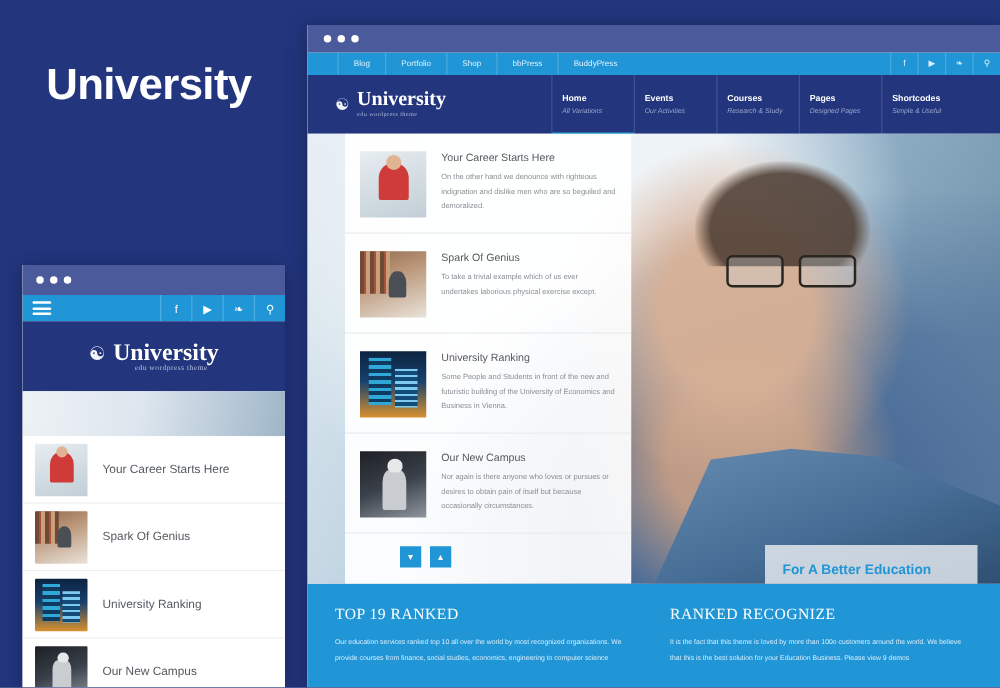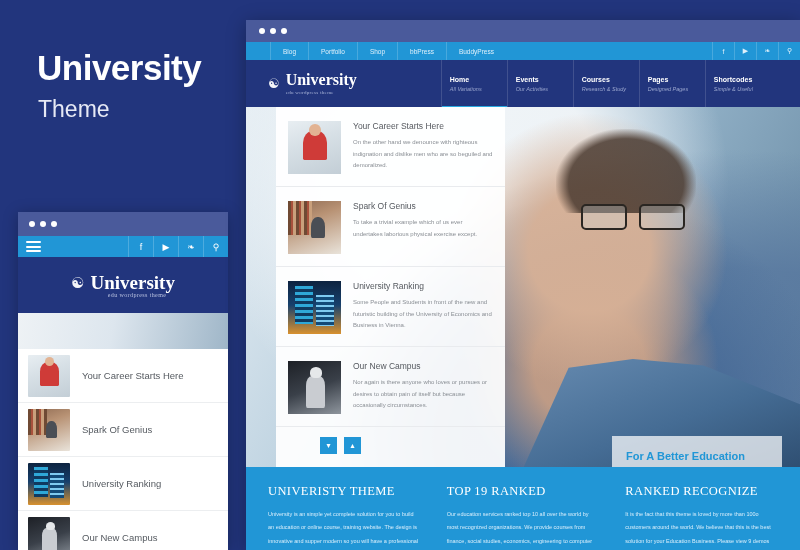--- a/index.html
+++ b/index.html
@@ -158,21 +158,20 @@
   .laurel { font-size: 13px; color: #ffffff; opacity: .95; }
   .laurel.sm { font-size: 15px; }
 </style>
 </head>
 <body>
 
 <div class="stage">
 
   <div class="promo">
     <div class="promo-title">University</div>
-    <div class="promo-sub">Theme</div>
 
     <div class="mobile">
       <div class="m-titlebar">
         <div class="m-dots">
             <i></i>
             <i></i>
             <i></i>
           </div>
       </div>
       <div class="m-topbar">
@@ -316,24 +315,20 @@
 
       <div class="hero-caption">
         <div class="hc-title">For A Better Education Theme</div>
 
       </div>
 
     </div>
 
     <div class="b-features">
       <div class="feat">
-        <div class="feat-title">UNIVERISTY THEME</div>
-        <div class="feat-text">University is an simple yet complete solution for you to build an education or online course, training website. The design is innovative and supper modern so you will have a professional</div>
-      </div>
-      <div class="feat">
         <div class="feat-title">TOP 19 RANKED</div>
         <div class="feat-text">Our education services ranked top 10 all over the world by most recognized organizations. We provide courses from finance, social studies, economics, engineering to computer science</div>
       </div>
       <div class="feat">
         <div class="feat-title">RANKED RECOGNIZE</div>
         <div class="feat-text">It is the fact that this theme is loved by more than 100o customers around the world. We believe that this is the best solution for your Education Business. Please view 9 demos</div>
       </div>
     </div>
 
   </div>

